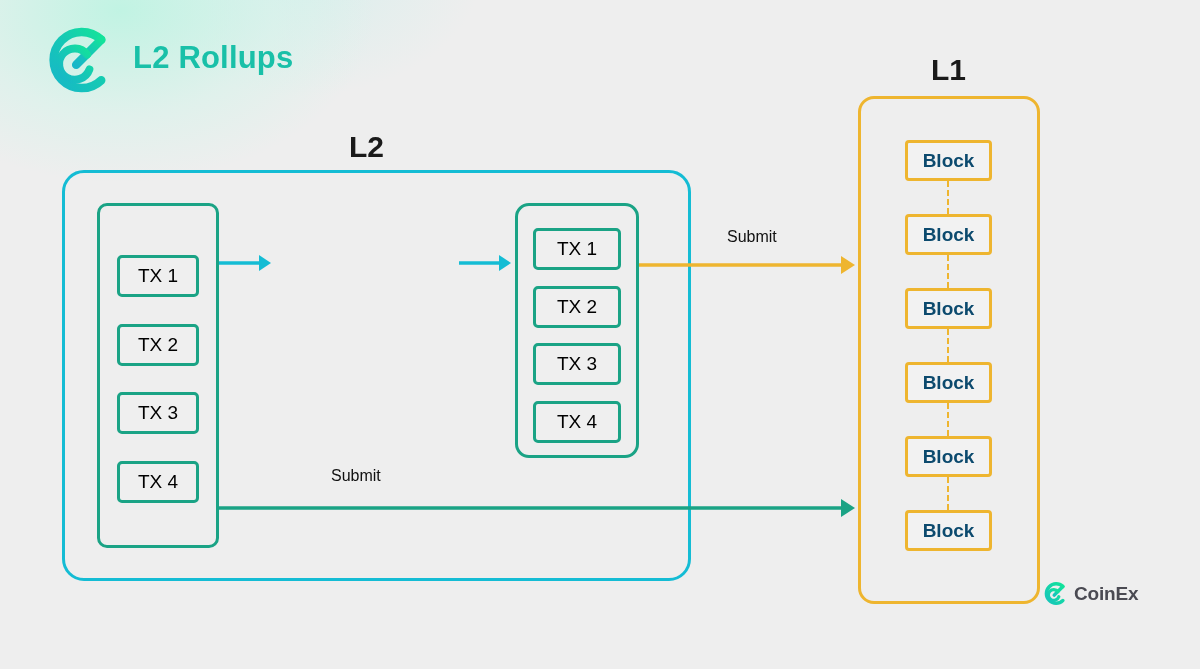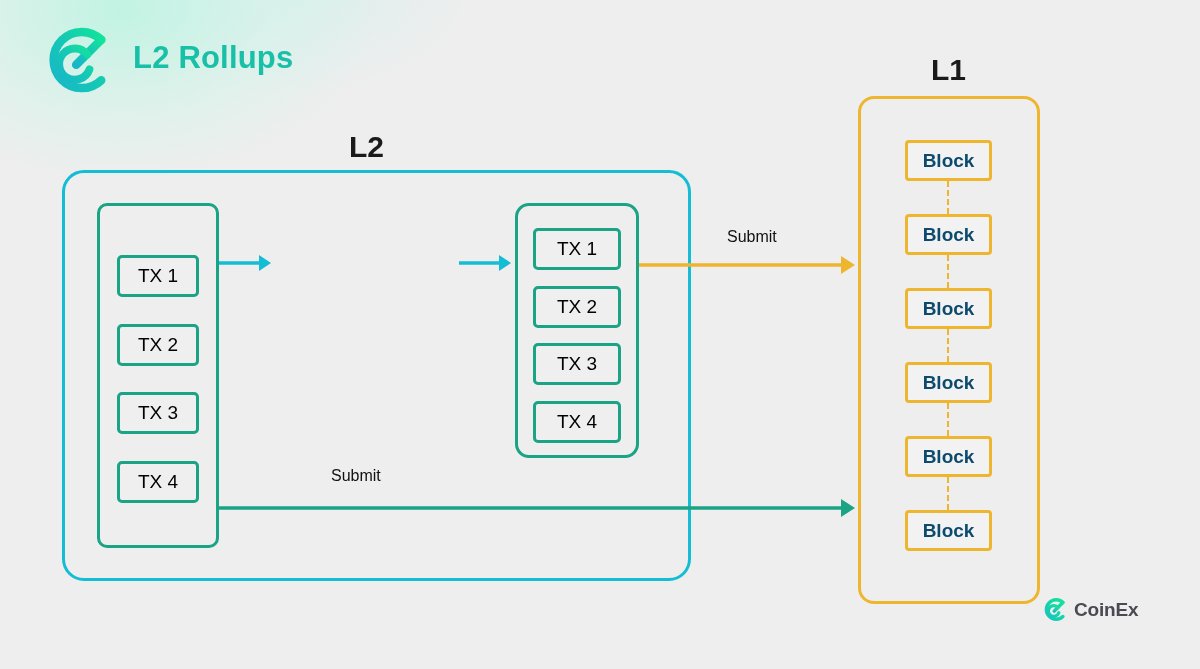--- a/index.html
+++ b/index.html
@@ -162,21 +162,21 @@
     font-size: 16px;
     color: #111111;
   }
   #submit-top-label { left: 727px; top: 228px; }
   #submit-bottom-label { left: 331px; top: 467px; }
 
   
   #watermark {
     position: absolute;
     left: 1041px;
-    top: 596px;
+    top: 580px;
     display: flex;
     align-items: center;
     gap: 6px;
   }
   #watermark-text {
     font-size: 19px;
     font-weight: bold;
     color: #4a4a52;
     letter-spacing: -0.2px;
   }

